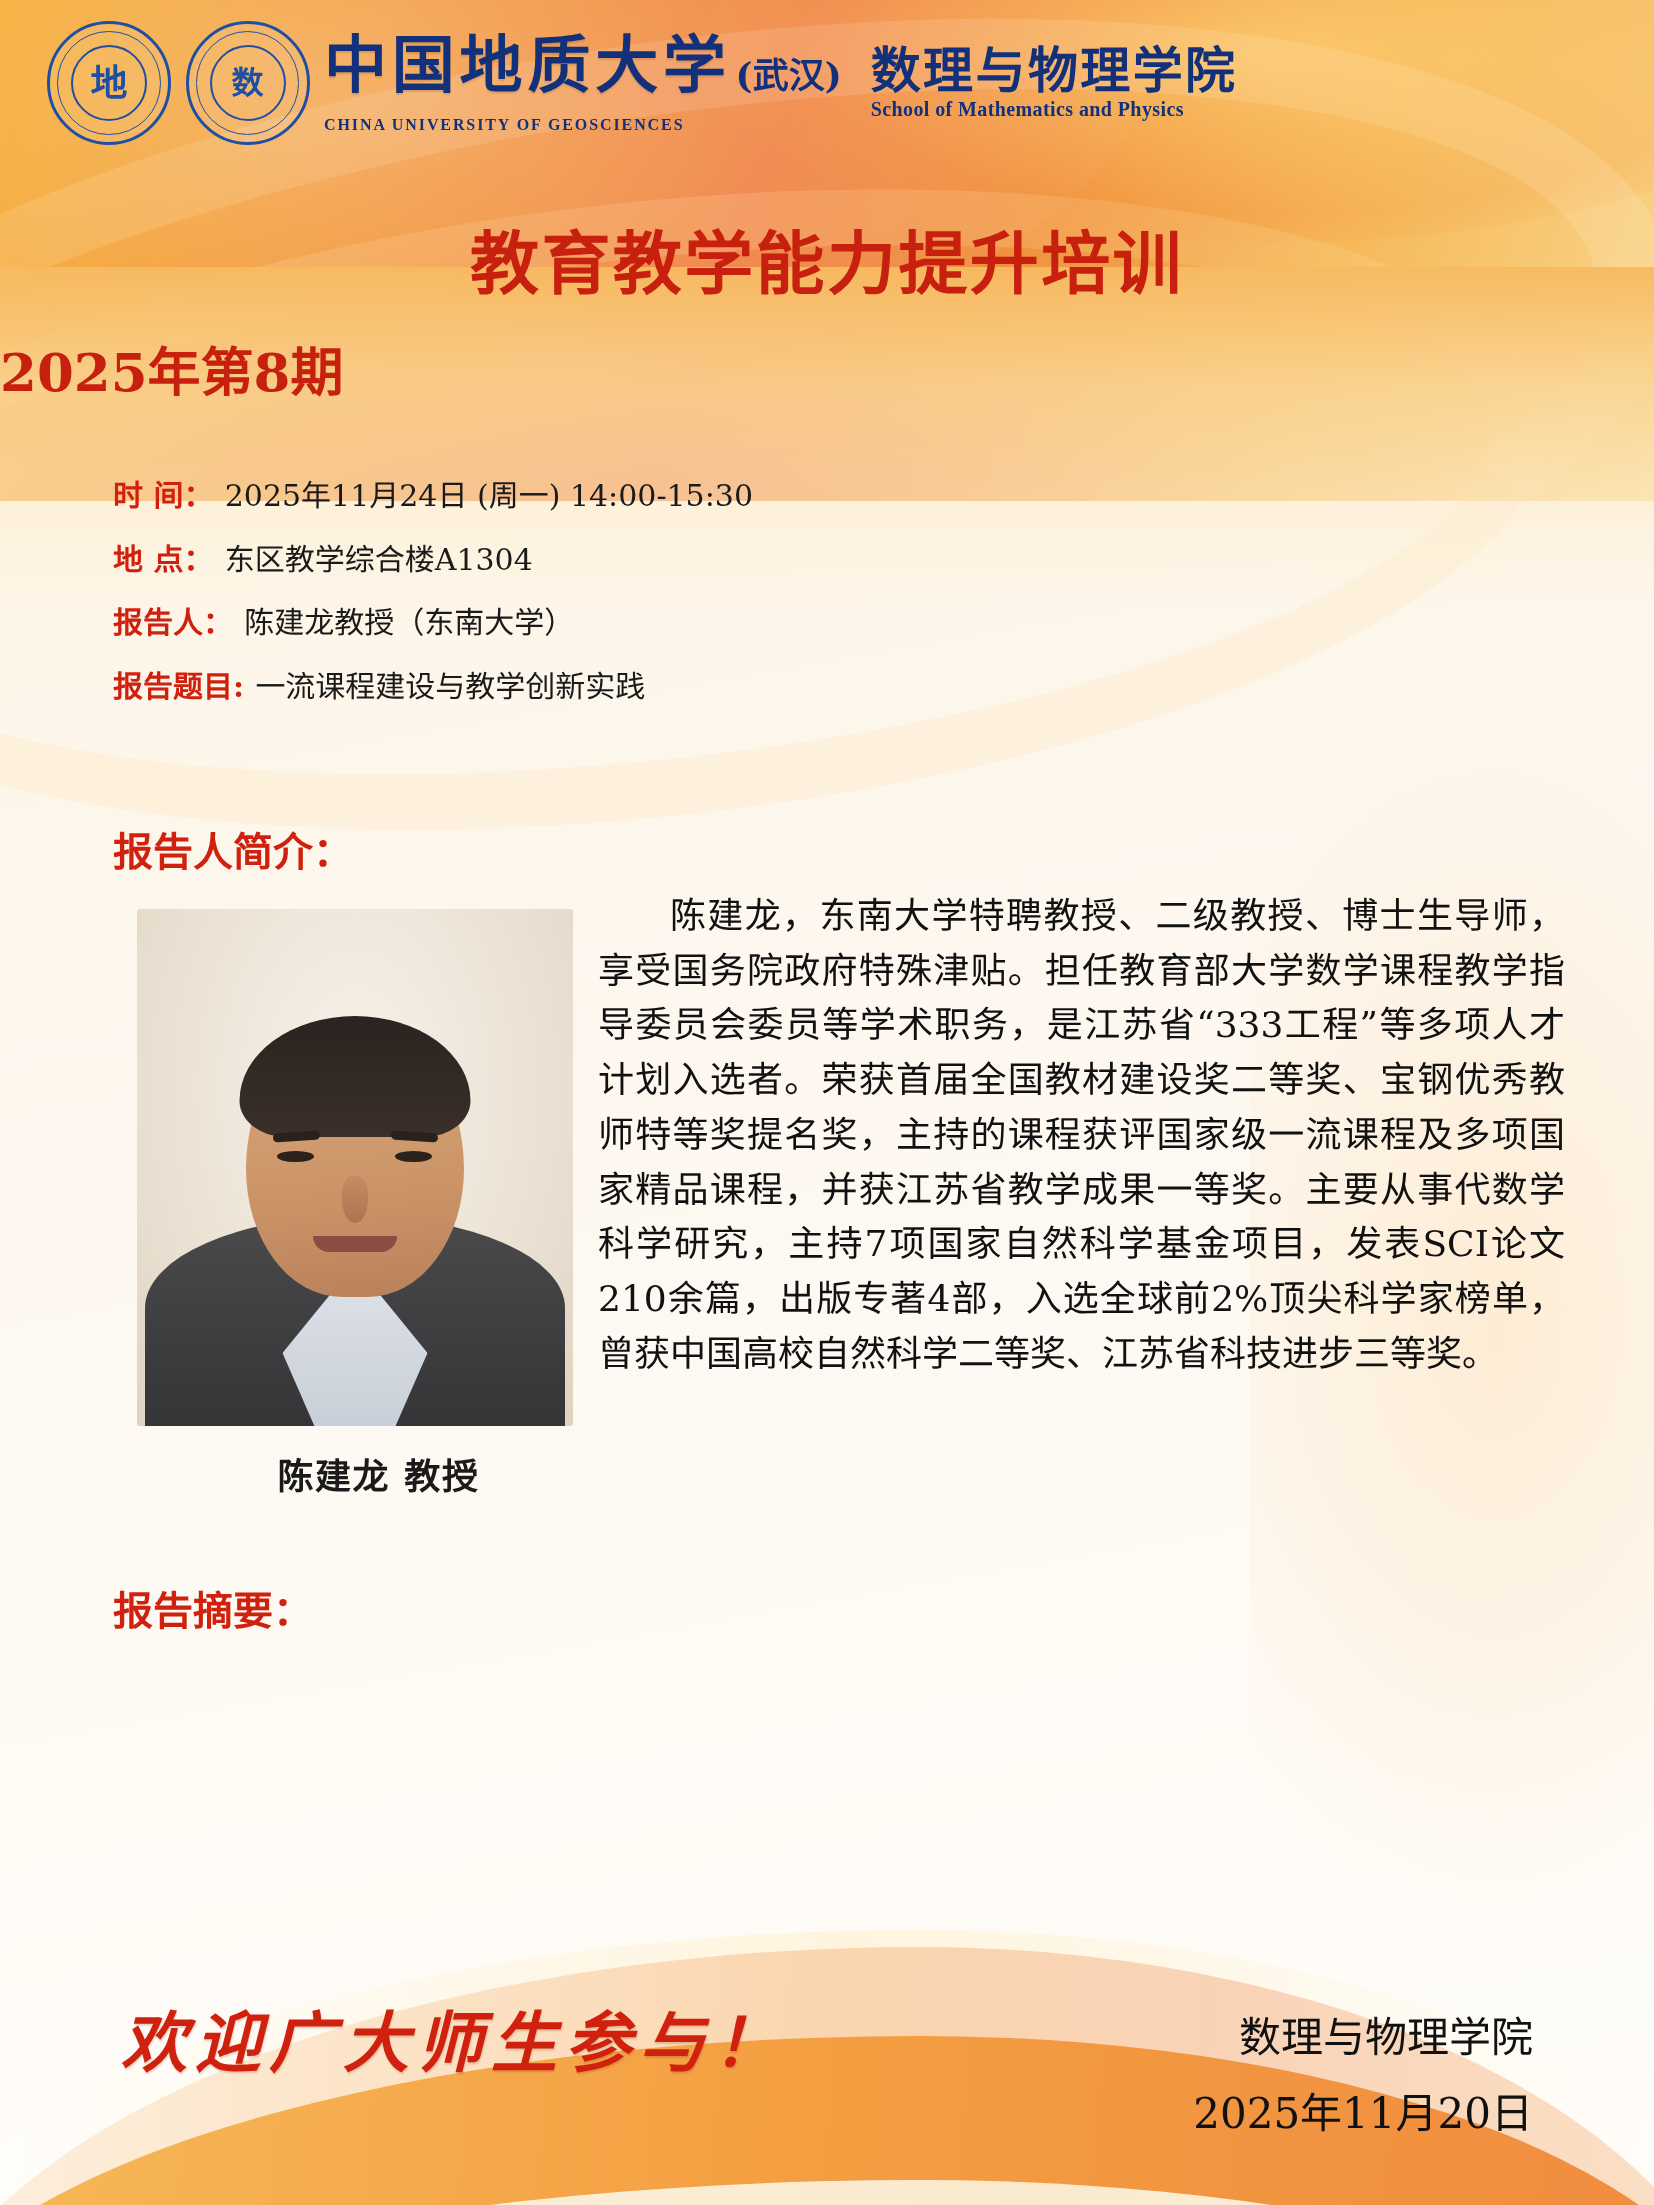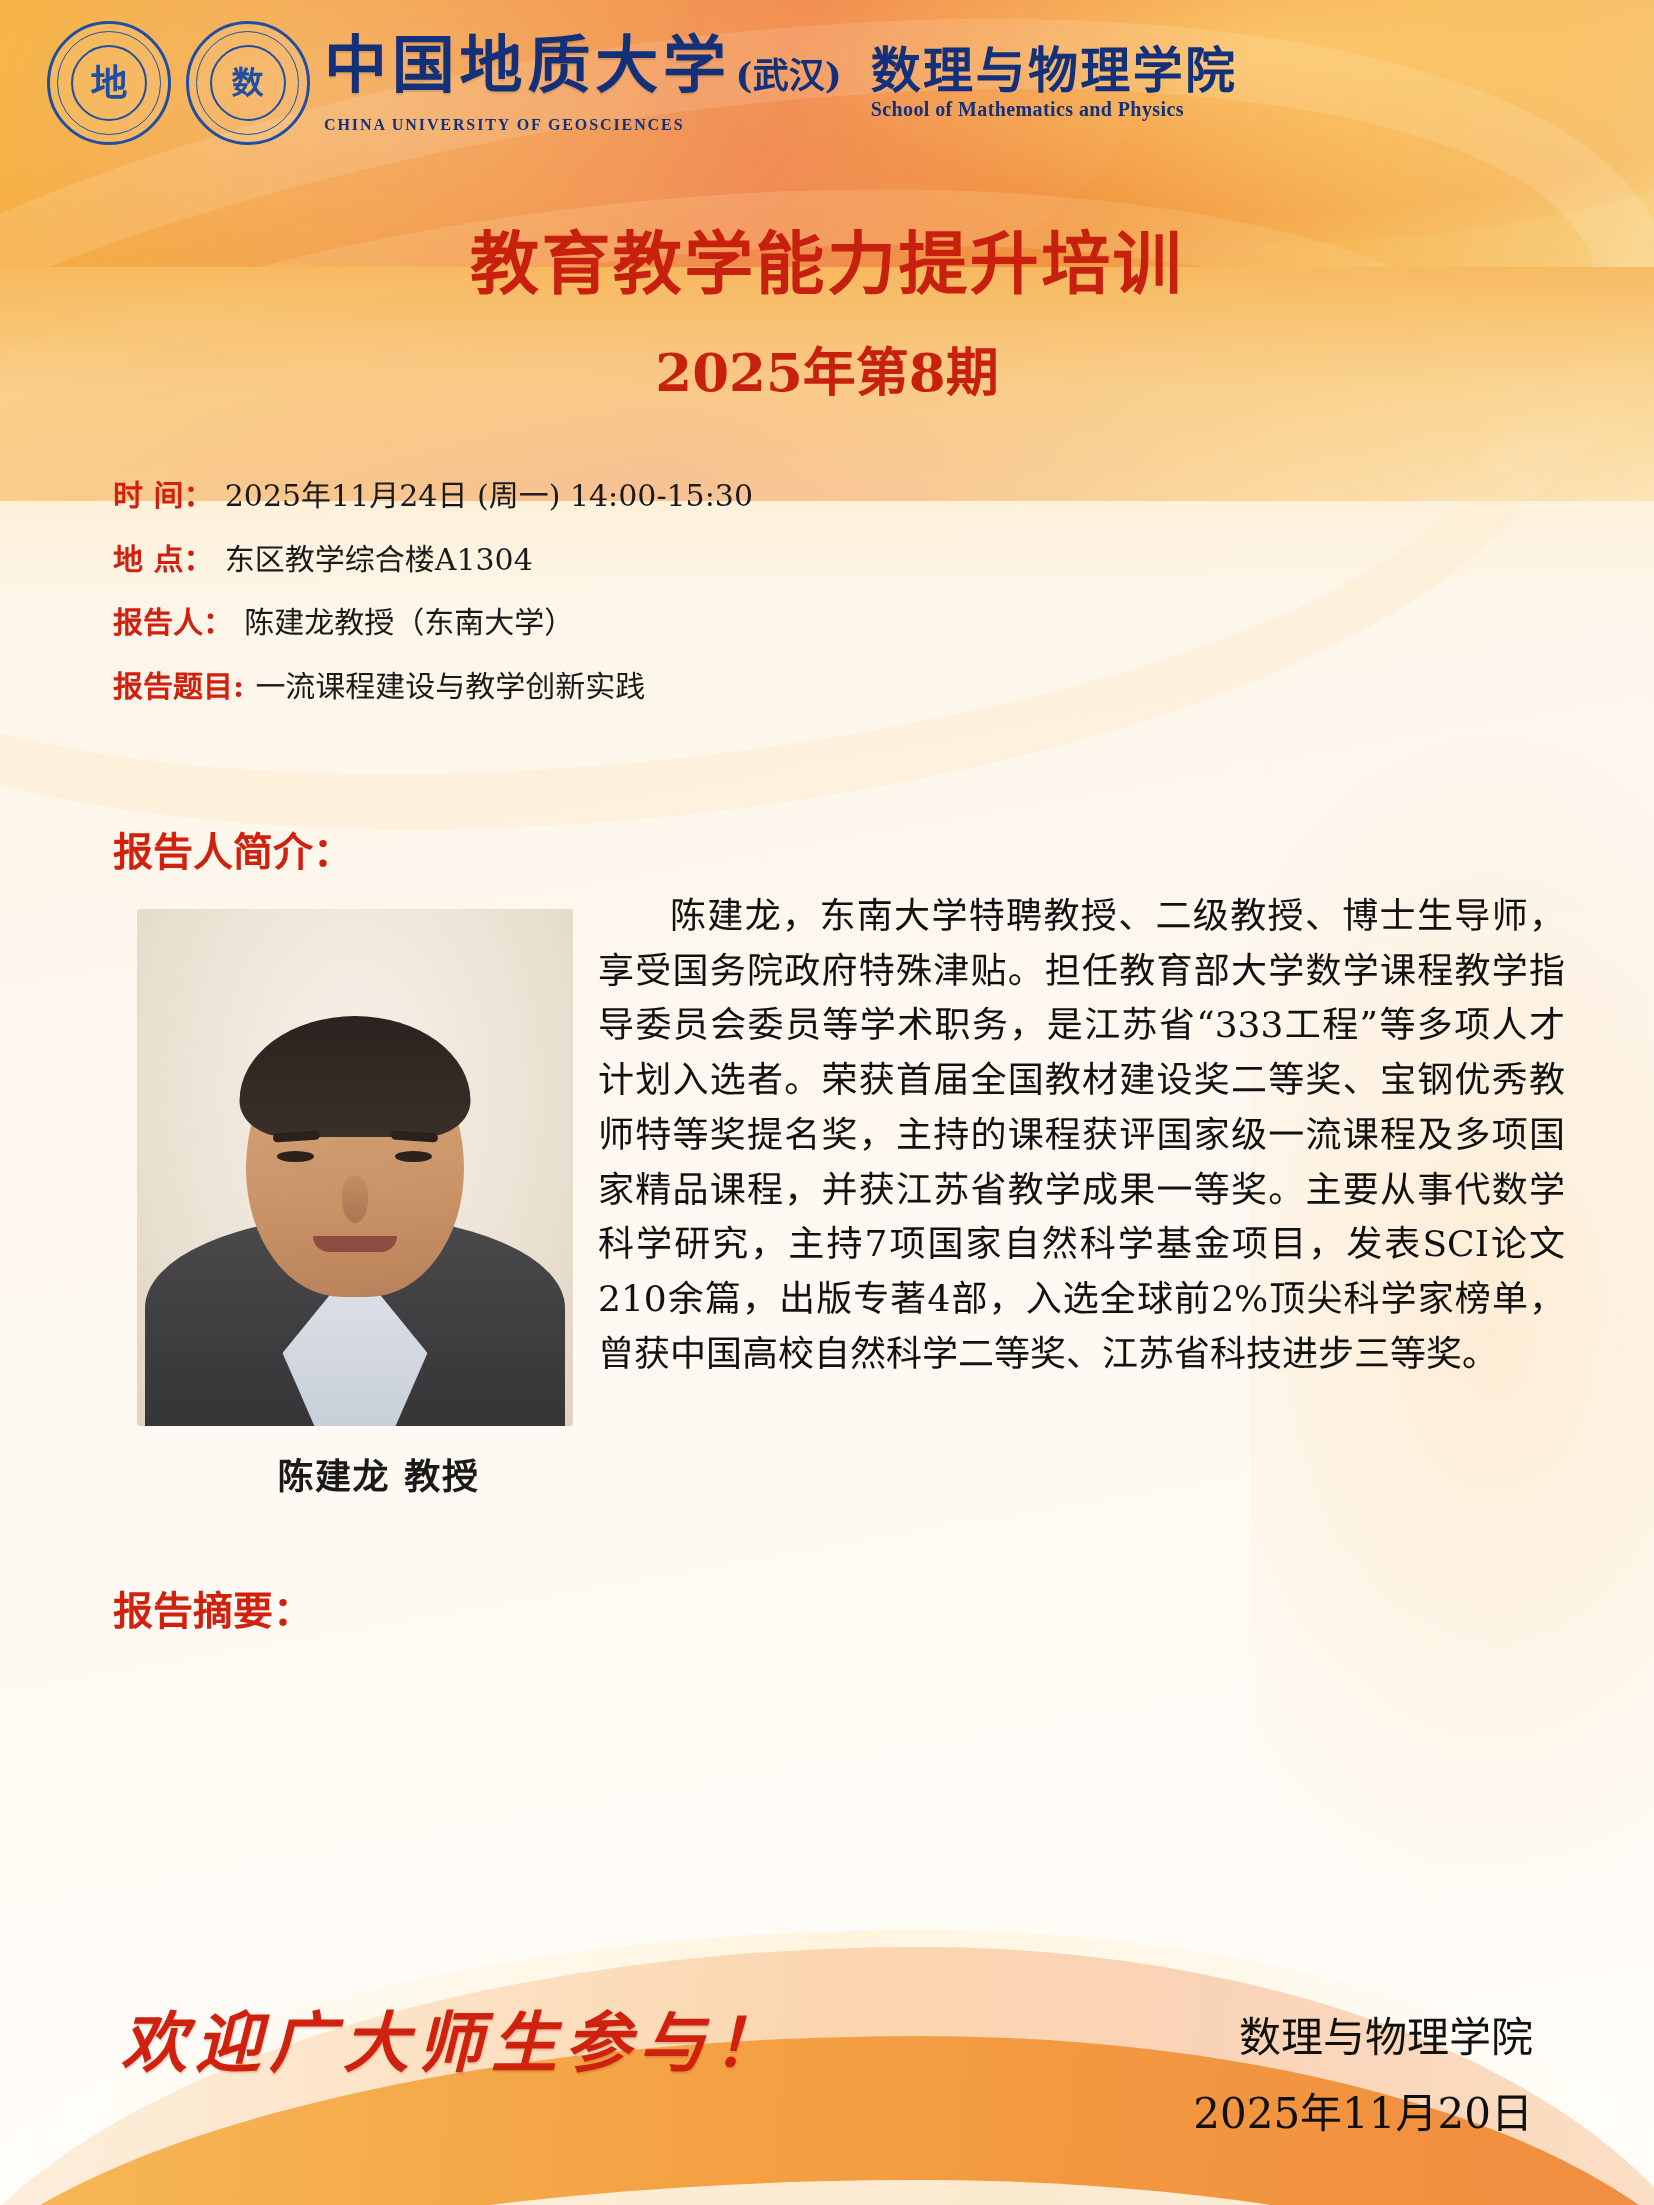--- a/index.html
+++ b/index.html
@@ -178,21 +178,21 @@
     font-family: "DejaVu Serif", "Liberation Serif", serif;
     font-weight: bold;
     font-size: 69px;
     color: #c8200f;
     letter-spacing: 2.4px;
     z-index: 4;
   }
   .title-sub {
     position: absolute;
     top: 330px; left: 0; right: 0;
-    text-align: center;
+    text-align: left;
     font-family: "DejaVu Serif", "Liberation Serif", serif;
     font-weight: bold;
     font-size: 53px;
     color: #c8200f;
     z-index: 4;
   }
 
   
   .info-block {
     position: absolute;

